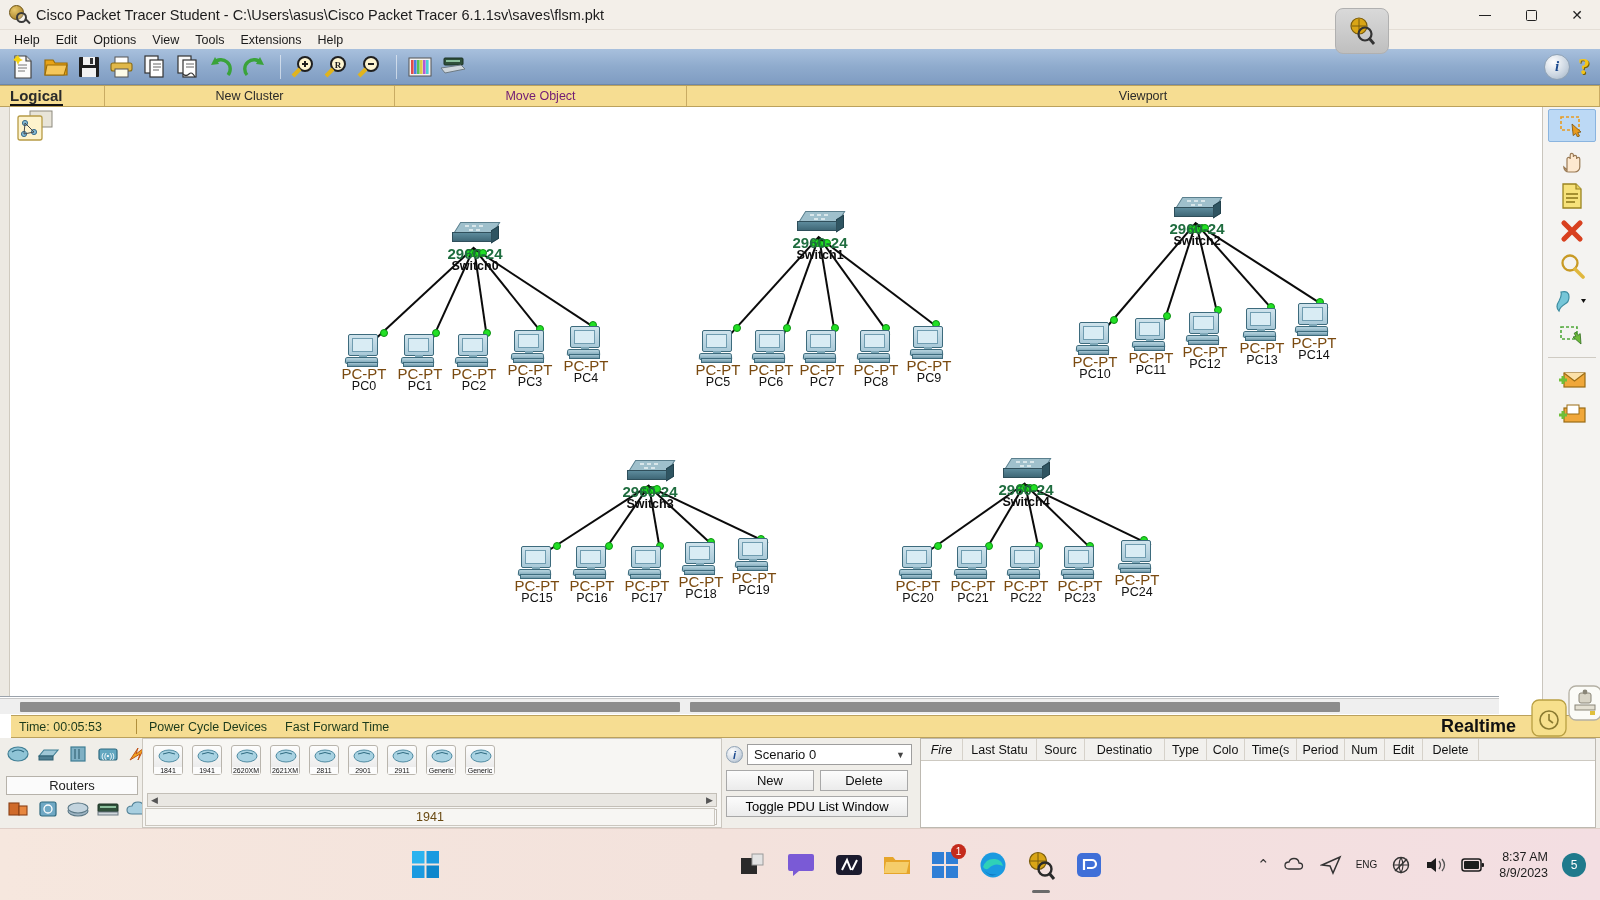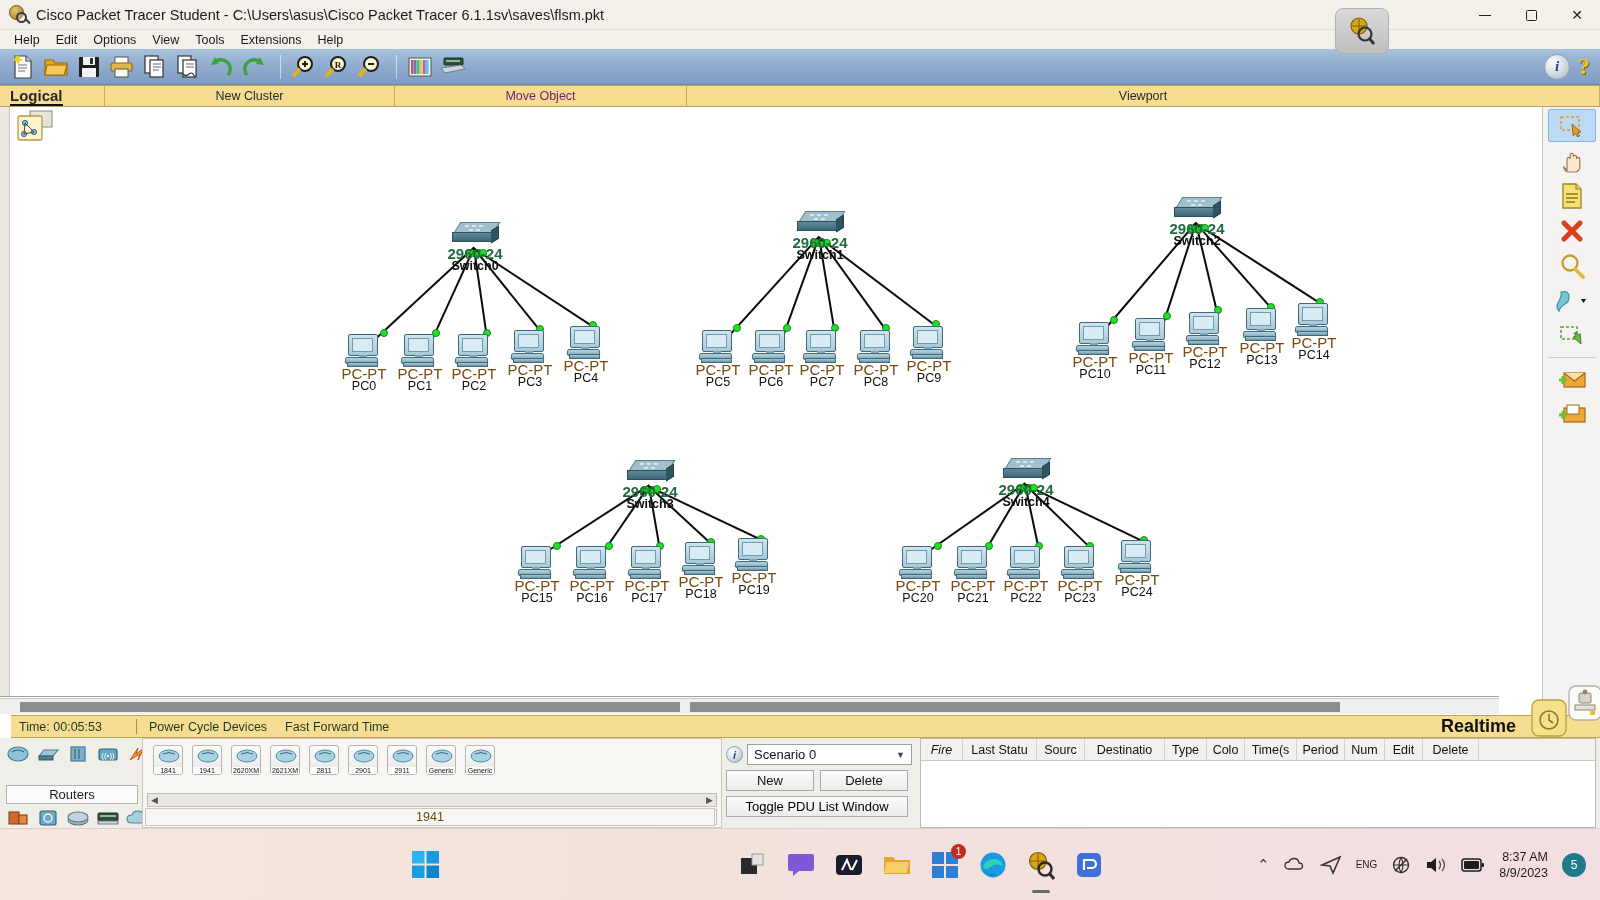--- a/index.html
+++ b/index.html
@@ -168,21 +168,21 @@
   .rt-label { position: absolute; right: 95px; font-size: 18px; font-weight: bold; color: #111; }
   .rt-clockicon { position: absolute; right: 38px; top: -24px; width: 42px; height: 46px; }
   .rt-msgicon { position: absolute; right: 5px; top: -32px; width: 40px; height: 42px; }
 
   
   .bottom { position: absolute; left: 0; top: 738px; width: 1600px; height: 90px;
             background: #f0eee9; display: flex; }
   .dev-types { width: 140px; padding: 6px 4px 0 6px; }
   .dt-row { display: flex; gap: 6px; align-items: center; }
   .dt-ico { width: 24px; height: 20px; position: relative; }
-  .dt-label { margin-top: 21px; width: 132px; height: 19px; background: #fbfbfb;
+  .dt-label { margin-top: 12px; width: 132px; height: 19px; background: #fbfbfb;
               border: 1px solid #b6b2aa; font-size: 13px; color: #222;
               display: flex; align-items: center; justify-content: center; }
 
   .dev-models { width: 580px; margin-left: 2px; background: #f7f6f3;
                 border: 1px solid #cbc7bf; position: relative; }
   .dm-grid { display: flex; padding: 6px 0 0 10px; gap: 9px; }
   .dm-item { width: 30px; height: 30px; background: linear-gradient(180deg,#fdfdfd,#e6e6e6);
              border: 1px solid #b9b5ad; border-radius: 3px; position: relative; }
   .dm-router { position: absolute; left: 3px; top: 2px; width: 24px; height: 15px; }
   .dm-name { position: absolute; left: 0; right: 0; bottom: 0px; font-size: 7px;

